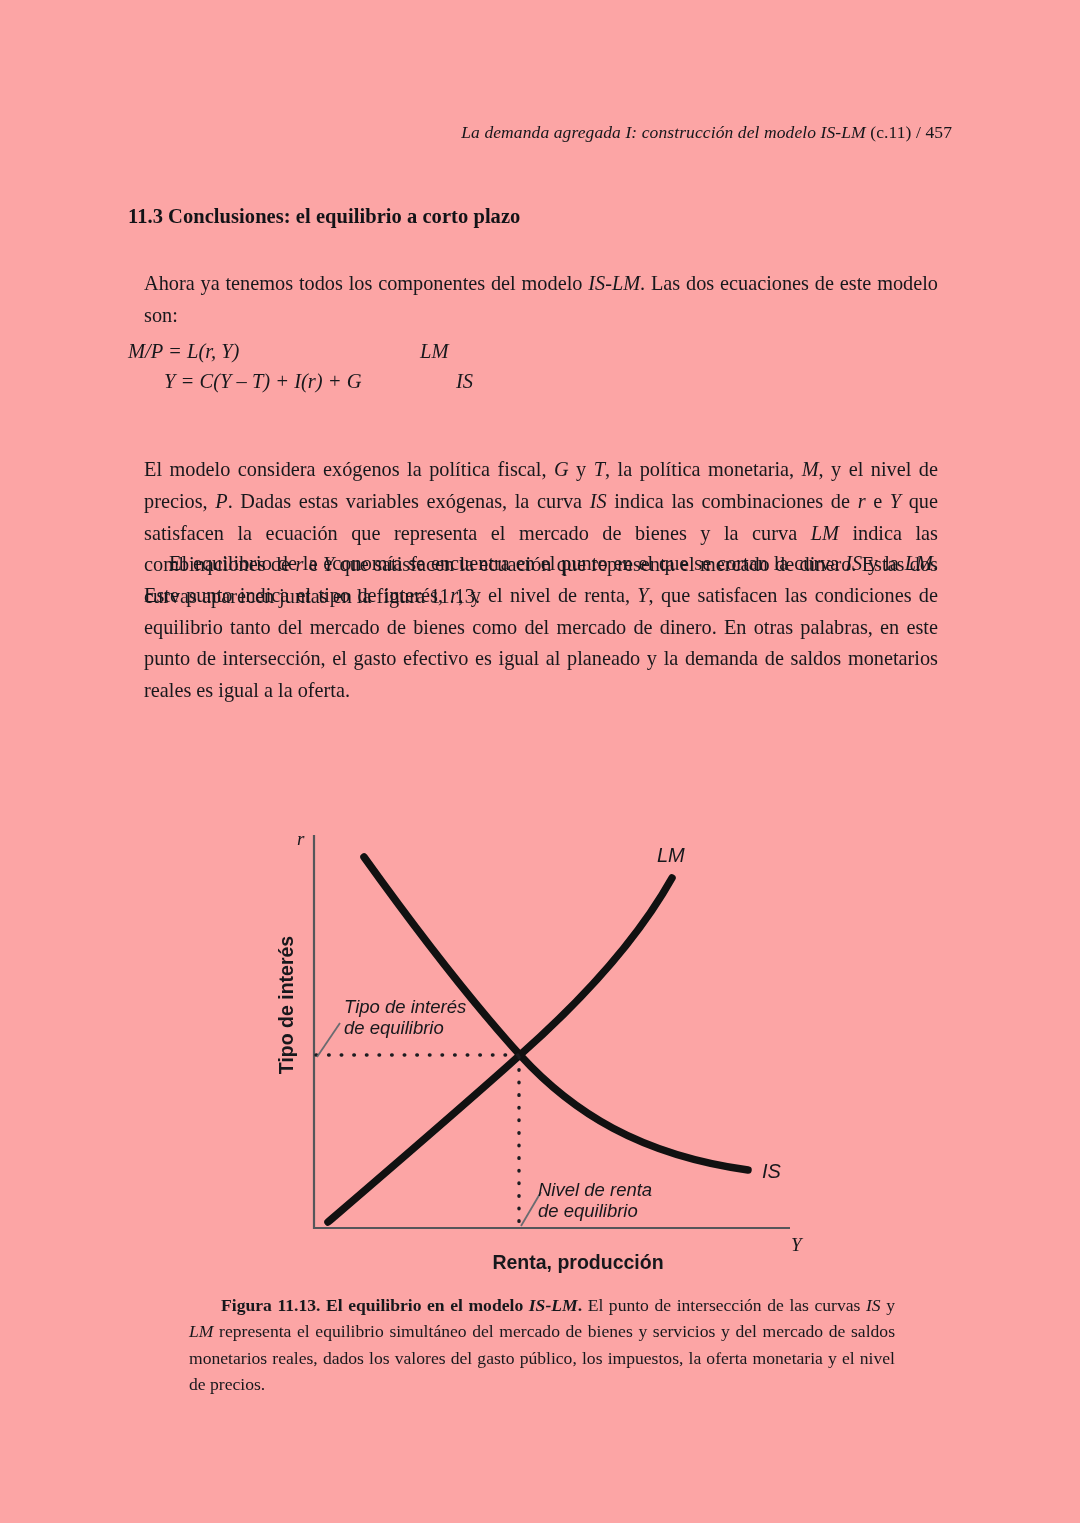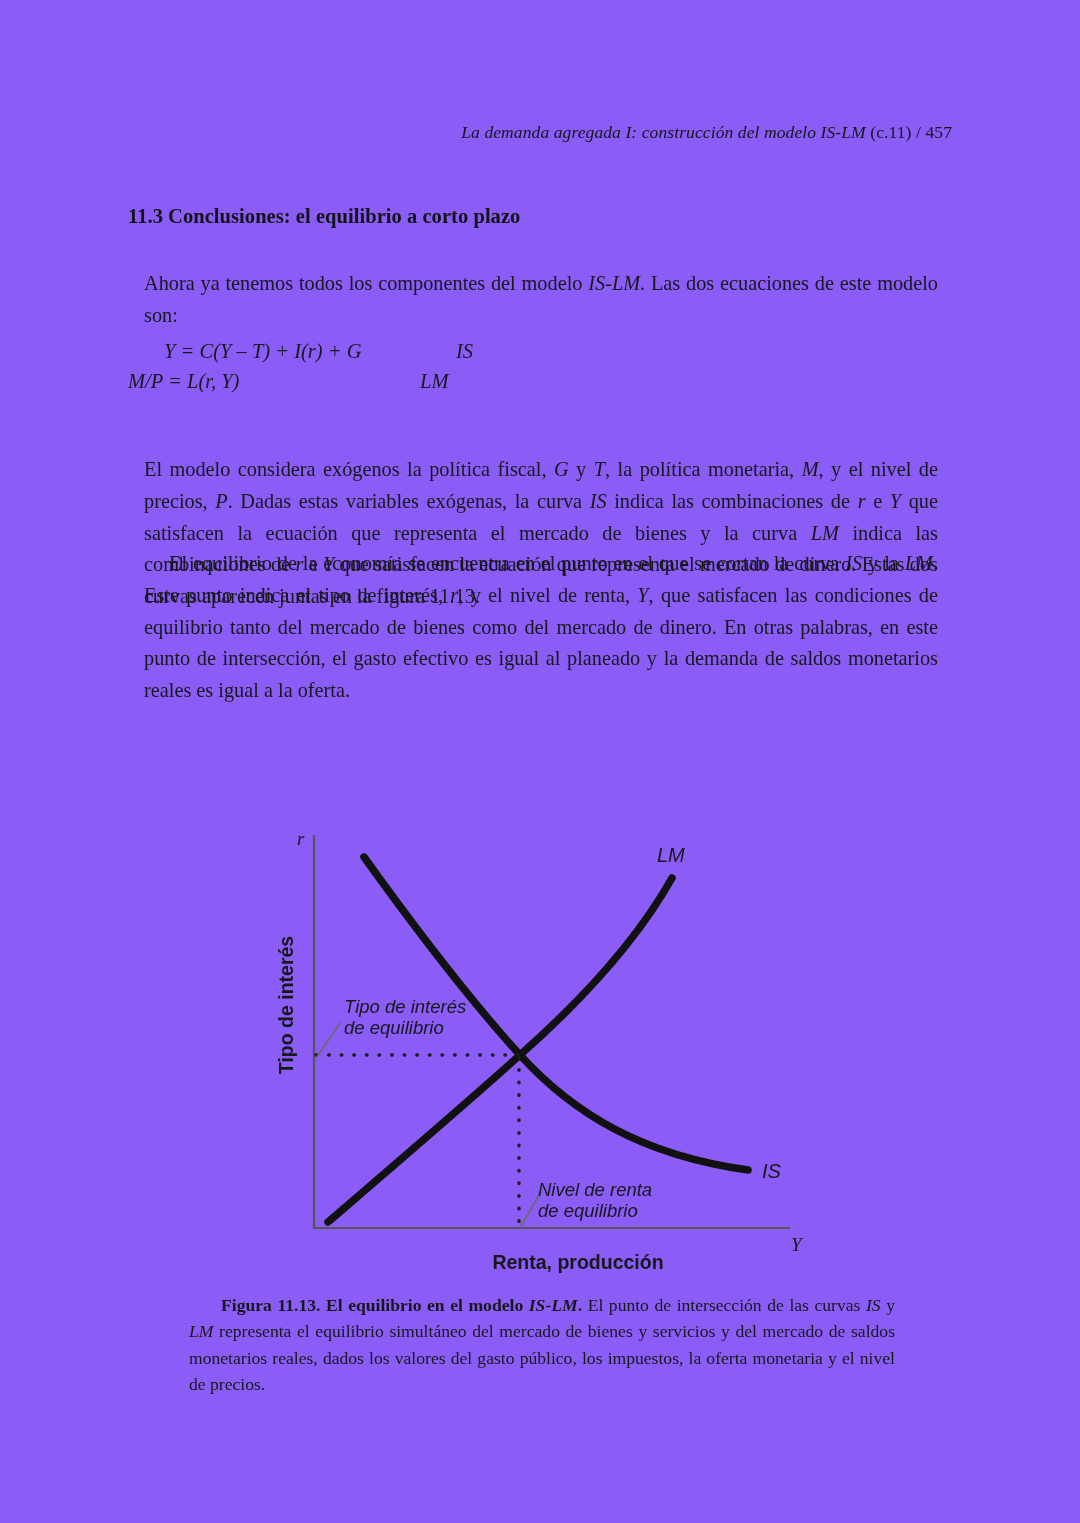--- a/index.html
+++ b/index.html
@@ -12,21 +12,21 @@
     width: 1080px;
     height: 1523px;
     position: relative;
     font-family: "Liberation Serif", "DejaVu Serif", serif;
     color: #1a1a1a;
     overflow: hidden;
   }
   .page {
     position: absolute;
     inset: 0;
-    background: #8b5cf6;
+    background: #fca5a5;
     text-decoration: underline;
   }
 
   
   .running-head {
     position: absolute;
     top: 122px;
     left: 128px;
     width: 824px;
     text-align: right;
@@ -134,22 +134,22 @@
     <span class="rh-title">La demanda agregada I: construcción del modelo IS-LM</span><span> </span><span class="rh-tail">(c.11)  /  457</span>
   </div>
 
   <h2 class="section-heading">11.3 Conclusiones: el equilibrio a corto plazo</h2>
 
   <div class="body-block p1">
     <p>Ahora ya tenemos todos los componentes del modelo <i>IS-LM</i>. Las dos ecuaciones de este modelo son:</p>
   </div>
 
   <div class="equations">
+    <span class="eq-row eq-2"><span class="eq-lhs">M/P = L(r, Y)</span><span class="eq-name">LM</span></span>
     <span class="eq-row eq-1"><span class="eq-lhs">Y = C(Y – T) + I(r) + G</span><span class="eq-name">IS</span></span>
-    <span class="eq-row eq-2"><span class="eq-lhs">M/P = L(r, Y)</span><span class="eq-name">LM</span></span>
   </div>
 
   <div class="body-block p2">
     <p>El modelo considera exógenos la política fiscal, <i>G</i> y <i>T</i>, la política monetaria, <i>M</i>, y el nivel de precios, <i>P</i>. Dadas estas variables exógenas, la curva <i>IS</i> indica las combinaciones de <i>r</i> e <i>Y</i> que satisfacen la ecuación que representa el mercado de bienes y la curva <i>LM</i> indica las combinaciones de <i>r</i> e <i>Y</i> que satisfacen la ecuación que representa el mercado de dinero. Estas dos curvas aparecen juntas en la figura 11.13.</p>
   </div>
 
   <div class="body-block p3">
     <p class="indent">El equilibrio de la economía se encuentra en el punto en el que se cortan la curva <i>IS</i> y la <i>LM</i>. Este punto indica el tipo de interés, <i>r</i>, y el nivel de renta, <i>Y</i>, que satisfacen las condiciones de equilibrio tanto del mercado de bienes como del mercado de dinero. En otras palabras, en este punto de intersección, el gasto efectivo es igual al planeado y la demanda de saldos monetarios reales es igual a la oferta.</p>
   </div>
 

